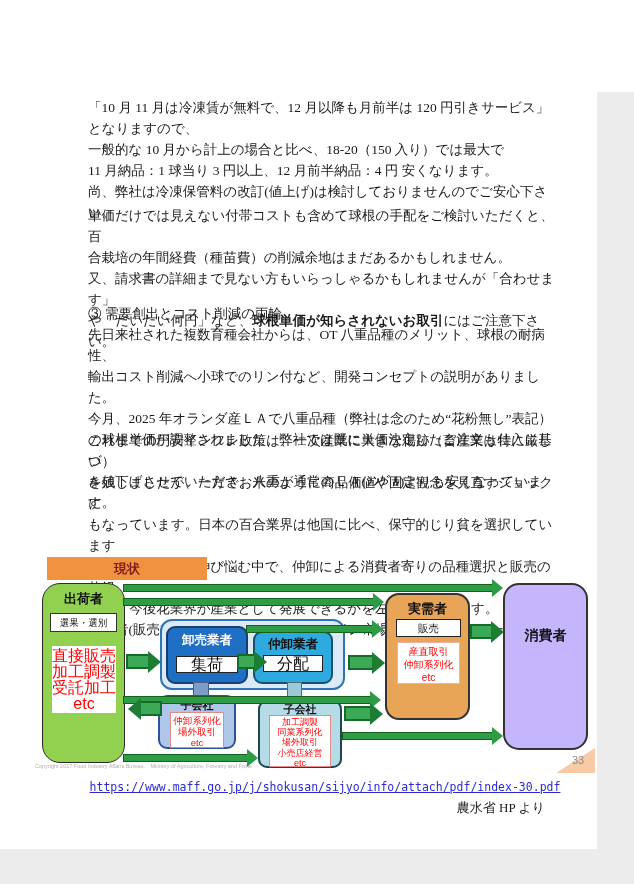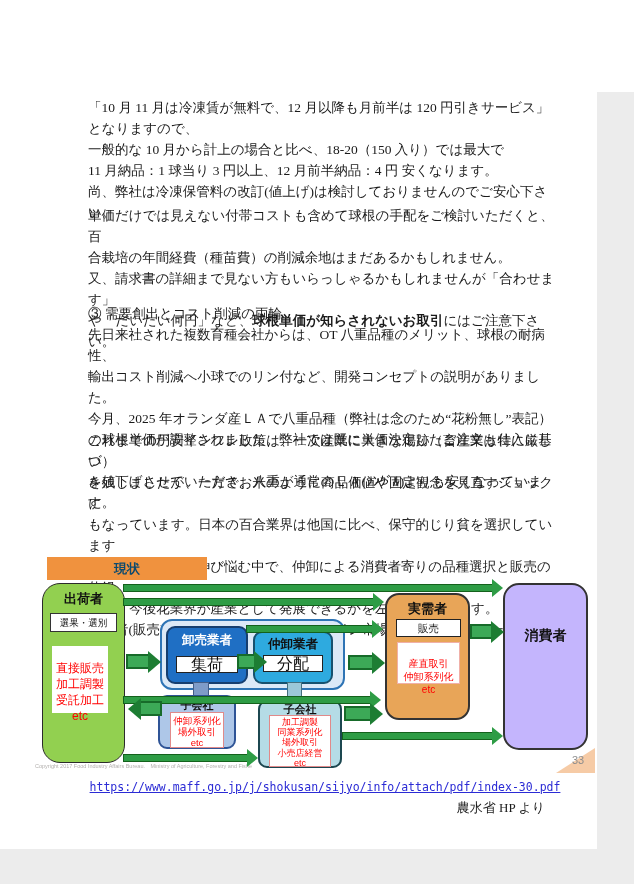--- a/index.html
+++ b/index.html
@@ -17,29 +17,29 @@
   .p1 { top:97px; }
   .p2 { top:205px; }
   .h3 { top:303px; white-space:nowrap; }
   .p3 { top:324px; }
   .p4 { top:430px; }
   .bold { font-weight:bold; }
 
   
   .diagram { position:absolute; left:0; top:0; width:597px; height:849px; font-family:"Liberation Sans","DejaVu Sans",sans-serif; }
   .banner { position:absolute; left:47px; top:557px; width:160px; height:23px; background:#F0923E;
-            color:#0c4a6e; font-weight:bold; font-size:13px; text-align:center; line-height:23px; z-index:7; }
+            color:#7f1d1d; font-weight:bold; font-size:13px; text-align:center; line-height:23px; z-index:7; }
   .nodebox { position:absolute; box-sizing:border-box; }
   .shipper { left:42px; top:583px; width:83px; height:180px; background:#92D050; border:1.5px solid #2b2b2b; border-radius:18px; z-index:2; }
   .node-title { text-align:center; font-weight:bold; font-size:13px; color:#111; }
   .shipper .node-title { margin-top:6px; }
   .whitebox { position:absolute; background:#fff; box-sizing:border-box; text-align:center; }
   .sel-box { left:7px; top:29px; width:67px; height:19px; border:1px solid #333; font-size:9.5px; line-height:17px; color:#111; }
   .redtext { color:#FF0000; white-space:pre-line; }
-  .ship-act { left:9px; top:62px; width:56px; height:67px; font-size:12px; line-height:16px; padding-top:14px; }
+  .ship-act { left:9px; top:62px; width:64px; height:67px; font-size:16px; line-height:16px; padding-top:2px; }
 
   .market-label { position:absolute; left:160px; top:606px; width:185px; text-align:center; font-weight:bold; font-size:13px; color:#111; z-index:2; }
   .market-container { left:160px; top:619px; width:185px; height:71px; background:#DCE9F7; border:2px solid #2E74B5; border-radius:12px; z-index:1; }
   .wholesaler { left:166px; top:626px; width:82px; height:58px; background:#1F6FC4; border:2px solid #163E6F; border-radius:9px; z-index:2; }
   .wholesaler .node-title { color:#fff; font-size:12.5px; margin-top:4px; }
   .func-box { border:1px solid #222; font-size:16px; color:#111; line-height:15px; }
   .wh-func { left:8px; top:28px; width:62px; height:17px; }
   .nakaoroshi { left:253px; top:631px; width:80px; height:53px; background:#2EAADF; border:2px solid #17516E; border-radius:9px; z-index:2; }
   .nakaoroshi .node-title { font-size:12.5px; margin-top:3px; }
   .nk-func { left:8px; top:22px; width:60px; height:17px; }
@@ -51,21 +51,21 @@
   .sub1 { left:158px; top:695px; width:78px; height:54px; background:#AEC7E8; border:2px solid #2F5496; border-radius:9px; z-index:4; }
   .sub1 .node-title { font-size:11px; margin-top:1px; }
   .sub1-act { left:10px; top:15px; width:54px; height:36px; border:1px solid #e08a8a; font-size:9.5px; line-height:11px; padding-top:2px; }
   .sub2 { left:258px; top:700px; width:84px; height:68px; background:#B5DCE6; border:2px solid #1C4750; border-radius:9px; z-index:4; }
   .sub2 .node-title { font-size:11px; margin-top:0px; }
   .sub2-act { left:9px; top:13px; width:62px; height:52px; border:1px solid #e08a8a; font-size:9px; line-height:10.2px; padding-top:1px; }
 
   .demander { left:385px; top:593px; width:85px; height:127px; background:#E8A558; border:2px solid #333; border-radius:14px; z-index:2; }
   .demander .node-title { margin-top:5px; }
   .dm-func { left:9px; top:24px; width:65px; height:18px; font-size:10.5px; line-height:16px; }
-  .dm-act { left:10px; top:47px; width:63px; height:42px; border:1px solid #f0b0a8; font-size:10px; line-height:13px; padding-top:14px; }
+  .dm-act { left:10px; top:47px; width:63px; height:42px; border:1px solid #f0b0a8; font-size:10px; line-height:13px; padding-top:2px; }
 
   .consumer { left:503px; top:583px; width:85px; height:167px; background:#c4b5fd; border:2px solid #333; border-radius:16px; z-index:2; }
   .consumer .node-title { padding-top:42px; font-size:14px; }
 
   
   .harrow { position:absolute; height:6px; background:#2E9C45; border:1px solid #14611C; border-right:none; z-index:6; }
   .harrow::after { content:""; position:absolute; right:-11px; top:50%; transform:translateY(-50%);
      width:0; height:0; border-left:11px solid #2E9C45; border-top:9px solid transparent; border-bottom:9px solid transparent; }
   .aA { left:123px; top:584px; width:368px; }
   .aB { left:123px; top:598px; width:249px; }

